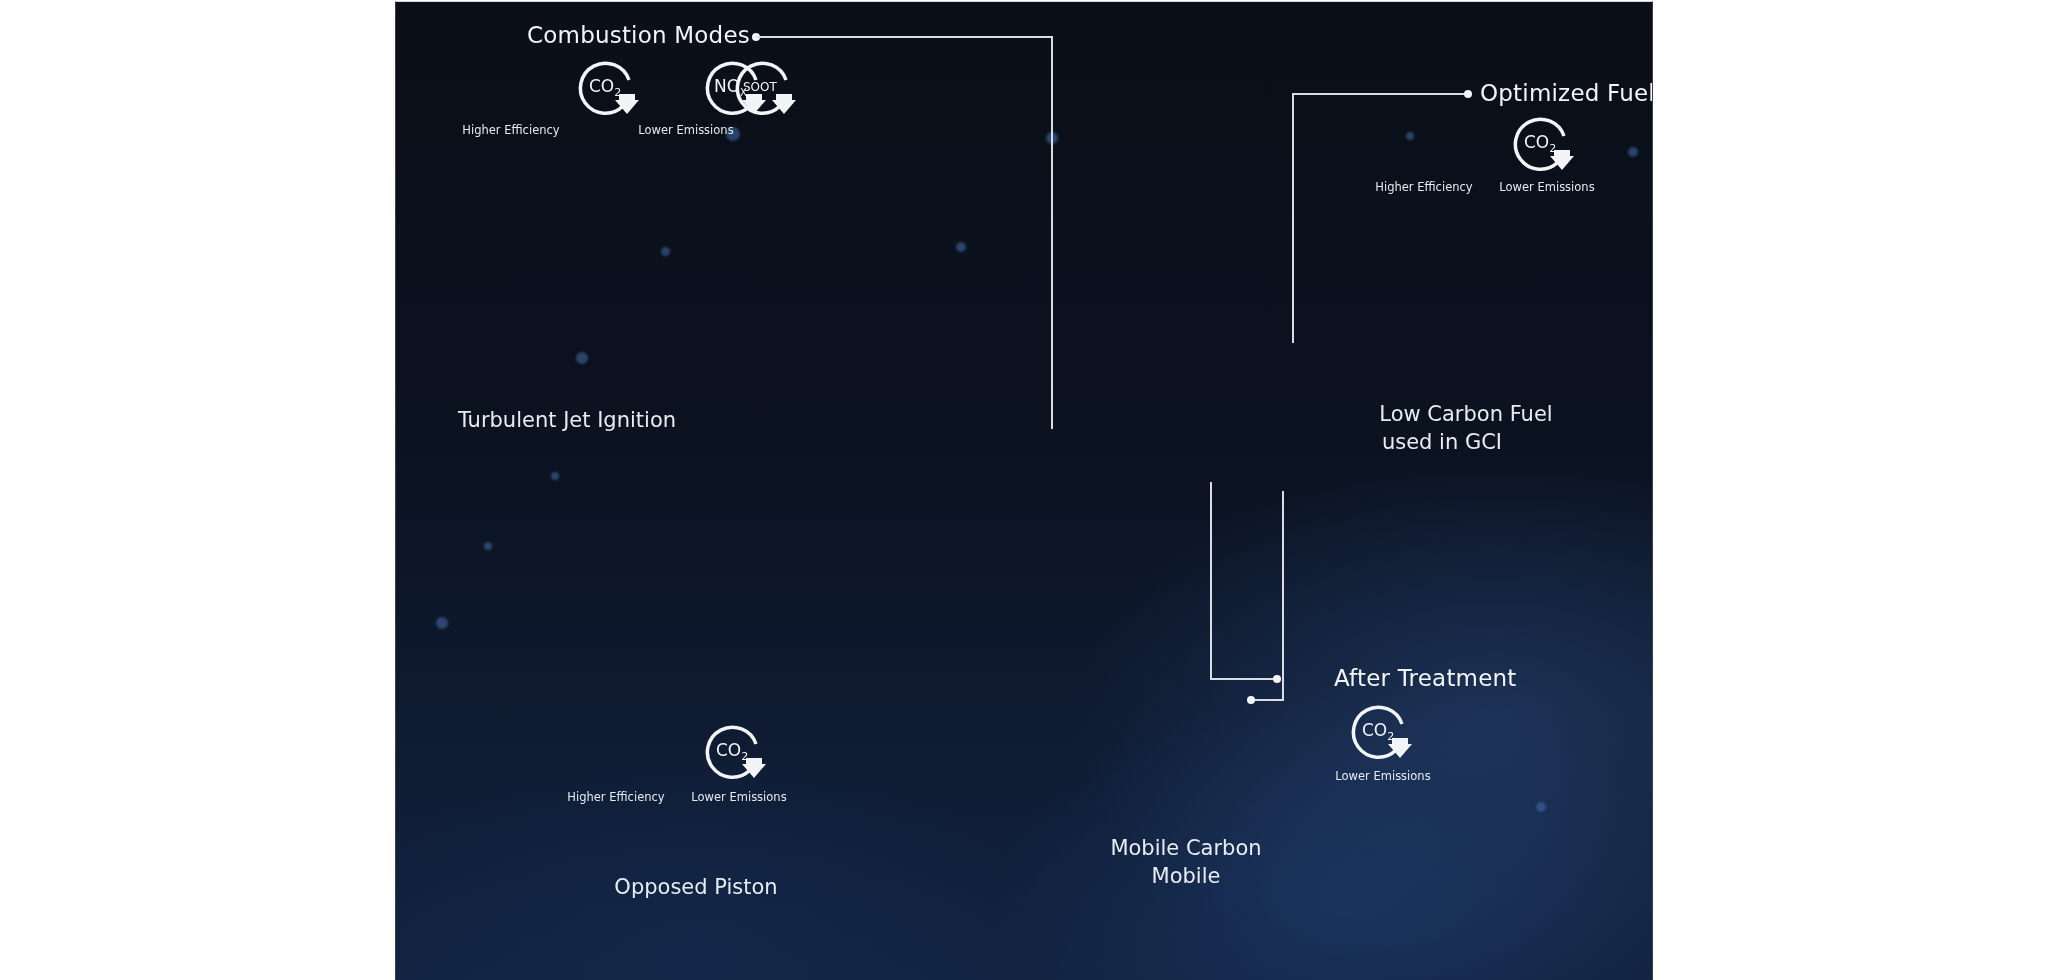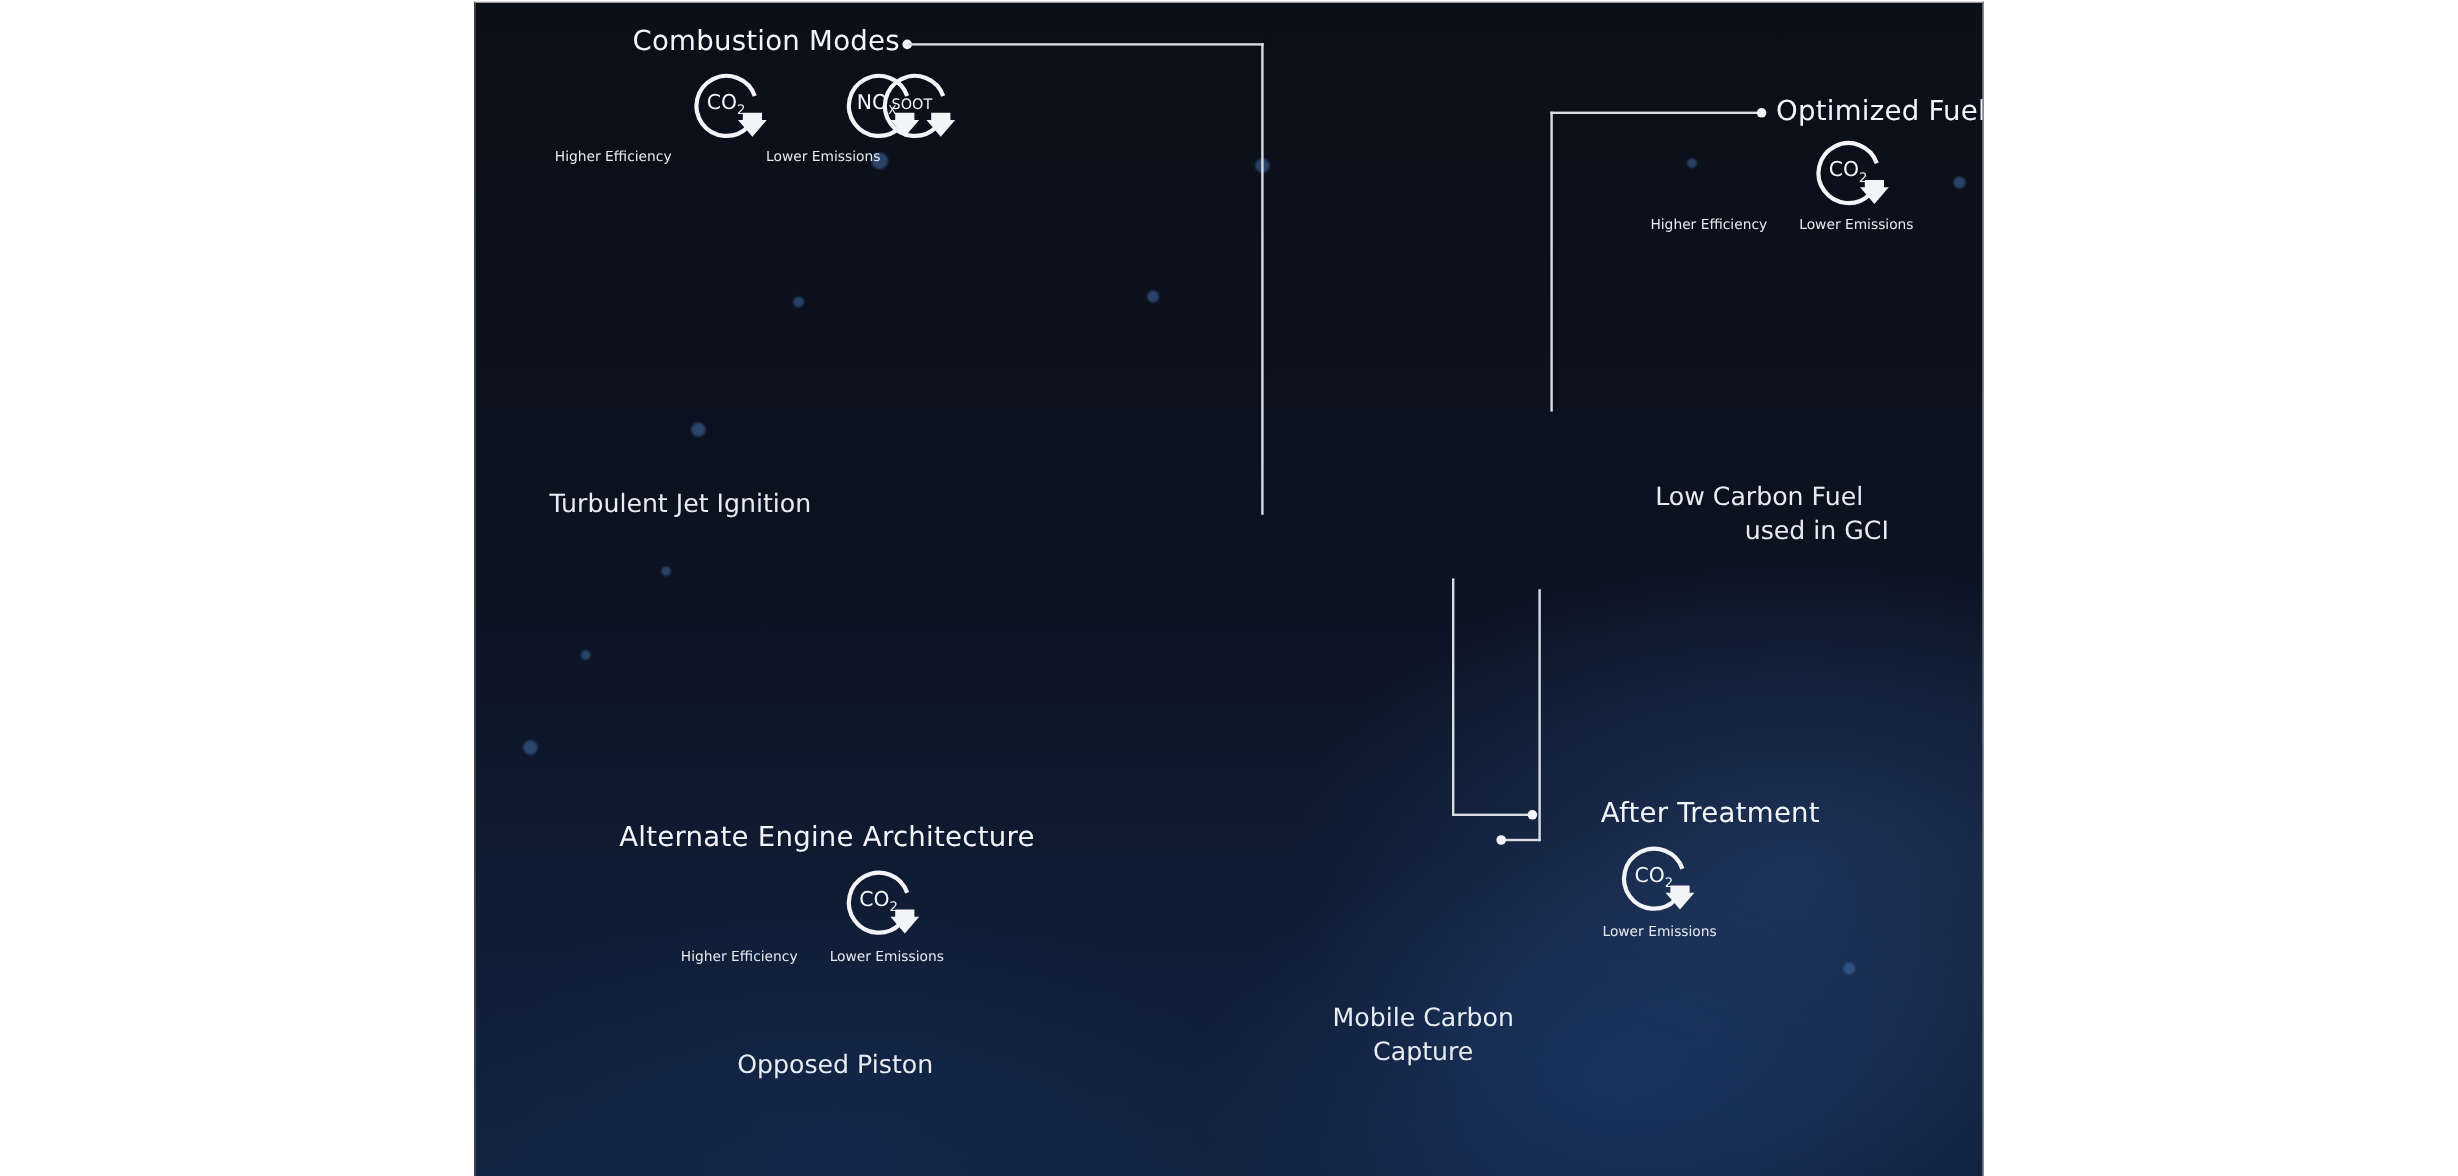--- a/index.html
+++ b/index.html
@@ -198,26 +198,25 @@
     <g stroke="#4fc3ff" stroke-width="2.4" fill="none" stroke-linejoin="round">
       <path d="M12,165 C8,130 10,100 25,80 L32,75 L38,85 C25,100 20,130 24,165 Z"></path>
       <path d="M30,75 L60,45 L88,25 L110,25 L118,32 L120,40 L115,50 L90,85 L75,95 L55,88 L38,85"></path>
       <path d="M65,55 C75,50 88,48 92,58 C95,65 85,78 78,82 C68,86 60,80 62,70 Z"></path>
       <path d="M118,33 L155,32 L168,40 L165,46 L150,40 L118,42"></path>
       <path d="M190,55 C182,75 175,85 177,95 C179,103 185,106 190,106 C196,106 202,102 202,94 C203,84 196,72 190,55 Z"></path>
     </g>
   </svg>
 
   <div class="abs caption" style="left:960px;top:398px;width:220px;">Low Carbon Fuel</div>
-  <div class="abs caption" style="left:1008px;top:426px;width:220px;text-align:center;">used in GCI</div>
+  <div class="abs caption" style="left:936px;top:426px;width:220px;text-align:center;">used in GCI</div>
 
   <div class="line" style="left:886px;top:489px;width:2px;height:210px;"></div>
   <div class="line" style="left:856px;top:697px;width:32px;height:2px;"></div>
   <div class="dot" style="left:851px;top:694px;"></div>
-  <div class="abs title" style="left:120px;top:683px;">Alternate Engine Architecture</div>
 
   <svg style="left:193px;top:724px;" width="0" height="0">
     <g fill="#f2f4f7">
       <rect x="0" y="50" width="52" height="3"></rect>
       <polygon points="4,45 14,37 14,46 4,46"></polygon>
       <rect x="17" y="30" width="8" height="16"></rect>
       <rect x="28" y="22" width="8" height="24"></rect>
       <rect x="39" y="14" width="8" height="32"></rect>
       <polygon points="2,40 38,4 32,2 50,0 48,18 44,10 6,46"></polygon>
     </g>
@@ -256,21 +255,21 @@
   <div class="abs" style="left:956px;top:702px;width:60px;height:60px;">
     <svg style="left:0;top:0;" width="60" height="60">
         <path d="M44,46 A25,25 0 1 1 50,20" stroke="#f2f4f7" stroke-width="3.5" fill="none"></path>
         <polygon points="40,34 56,34 56,40 60,40 48,54 36,40 40,40" fill="#f2f4f7"></polygon>
       </svg>
     <span class="abs" style="left:10px;top:16px;color:#f2f4f7;font-size:17px;"><span>CO</span><sub style="font-size:11px;">2</sub></span>
   </div>
   <div class="abs iconlabel" style="left:917px;top:767px;width:140px;">Lower Emissions</div>
 
   <div class="abs caption" style="left:690px;top:832px;width:200px;">Mobile Carbon</div>
-  <div class="abs caption" style="left:690px;top:860px;width:200px;">Capture</div>
+  <div class="abs caption" style="left:690px;top:860px;width:200px;">Mobile</div>
 
   <svg class="glow" style="left:892px;top:798px;" width="0" height="0">
     <g stroke="#4fc3ff" stroke-width="2.2" fill="none" stroke-linejoin="round">
       <path d="M28,6 L200,6 C218,6 230,20 230,33 C230,46 218,58 200,58 L28,58 C12,58 2,46 2,33 C2,20 12,6 28,6 Z"></path>
       <path d="M40,6 L40,58 M48,6 L48,58 M165,6 L165,58 M173,6 L173,58"></path>
       <rect x="70" y="36" width="72" height="11"></rect>
       <path d="M28,60 L200,60 C218,60 230,74 230,87 C230,100 218,112 200,112 L28,112 C12,112 2,100 2,87 C2,74 12,60 28,60 Z"></path>
       <path d="M40,60 L40,112 M48,60 L48,112 M165,60 L165,112 M173,60 L173,112"></path>
       <rect x="70" y="90" width="72" height="11"></rect>
       <path d="M228,28 L238,28 L238,2 M228,34 L244,34 L244,2"></path>

